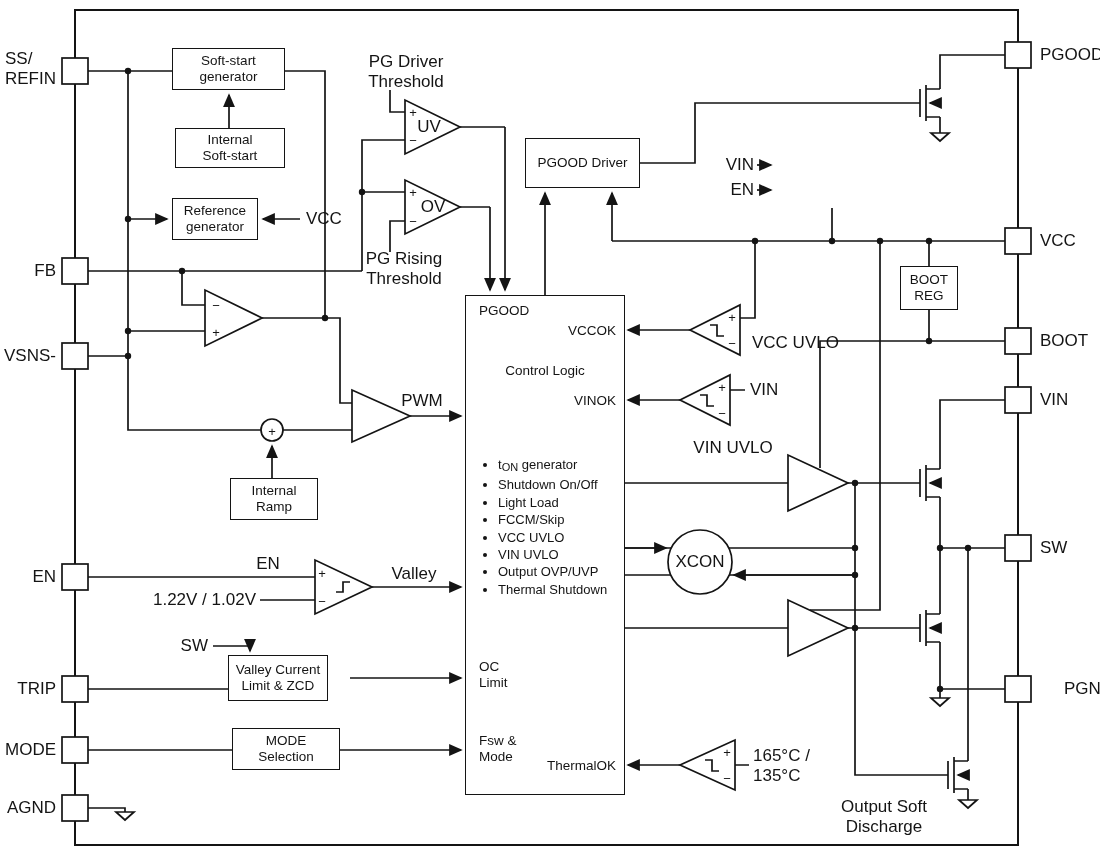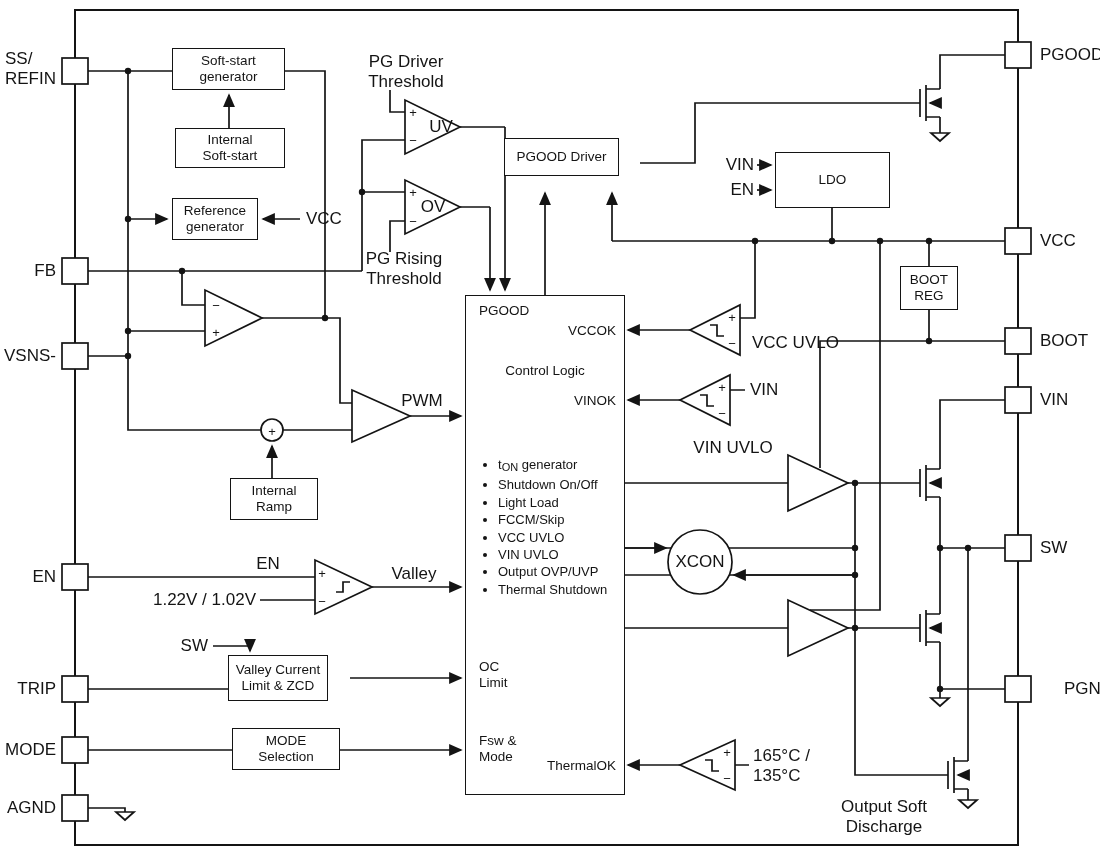--- a/index.html
+++ b/index.html
@@ -132,22 +132,21 @@
     <rect class="shape" x="1005" y="676" width="26" height="26"></rect>
   </g>
 </svg>
 
 <div class="blk" style="left:172px;top:48px;width:113px;height:42px">Soft-start
 generator</div>
 <div class="blk" style="left:175px;top:128px;width:110px;height:40px">Internal
 Soft-start</div>
 <div class="blk" style="left:172px;top:198px;width:86px;height:42px">Reference
 generator</div>
-<div class="blk" style="left:504px;top:138px;width:115px;height:38px">PGOOD Driver</div>
-<div class="blk" style="left:775px;top:152px;width:115px;height:56px">LDO</div>
+<div class="blk" style="left:525px;top:138px;width:115px;height:50px">PGOOD Driver</div>
 <div class="blk" style="left:900px;top:266px;width:58px;height:44px">BOOT
 REG</div>
 <div class="blk" style="left:230px;top:478px;width:88px;height:42px">Internal
 Ramp</div>
 <div class="blk" style="left:228px;top:655px;width:100px;height:46px">Valley Current
 Limit &amp; ZCD</div>
 <div class="blk" style="left:232px;top:728px;width:108px;height:42px">MODE
 Selection</div>
 
 <div class="blk cl" style="left:465px;top:295px;width:160px;height:500px">
@@ -185,21 +184,21 @@
 <div class="lbl l" style="left:1040px;top:241px">VCC</div>
 <div class="lbl l" style="left:1040px;top:341px">BOOT</div>
 <div class="lbl l" style="left:1040px;top:400px">VIN</div>
 <div class="lbl l" style="left:1040px;top:548px">SW</div>
 <div class="lbl l" style="left:1064px;top:689px">PGND</div>
 
 <div class="lbl c" style="left:406px;top:72px">PG Driver
 Threshold</div>
 <div class="lbl c" style="left:404px;top:269px">PG Rising
 Threshold</div>
-<div class="lbl c" style="left:441px;top:127px">UV</div>
+<div class="lbl c" style="left:429px;top:127px">UV</div>
 <div class="lbl c" style="left:433px;top:207px">OV</div>
 <div class="lbl l" style="left:306px;top:219px">VCC</div>
 <div class="lbl c" style="left:422px;top:401px">PWM</div>
 <div class="lbl c" style="left:268px;top:564px">EN</div>
 <div class="lbl r" style="left:256px;top:600px">1.22V / 1.02V</div>
 <div class="lbl c" style="left:414px;top:574px">Valley</div>
 <div class="lbl r" style="left:208px;top:646px">SW</div>
 <div class="lbl r" style="left:754px;top:165px">VIN</div>
 <div class="lbl r" style="left:754px;top:190px">EN</div>
 <div class="lbl l" style="left:752px;top:343px">VCC UVLO</div>

